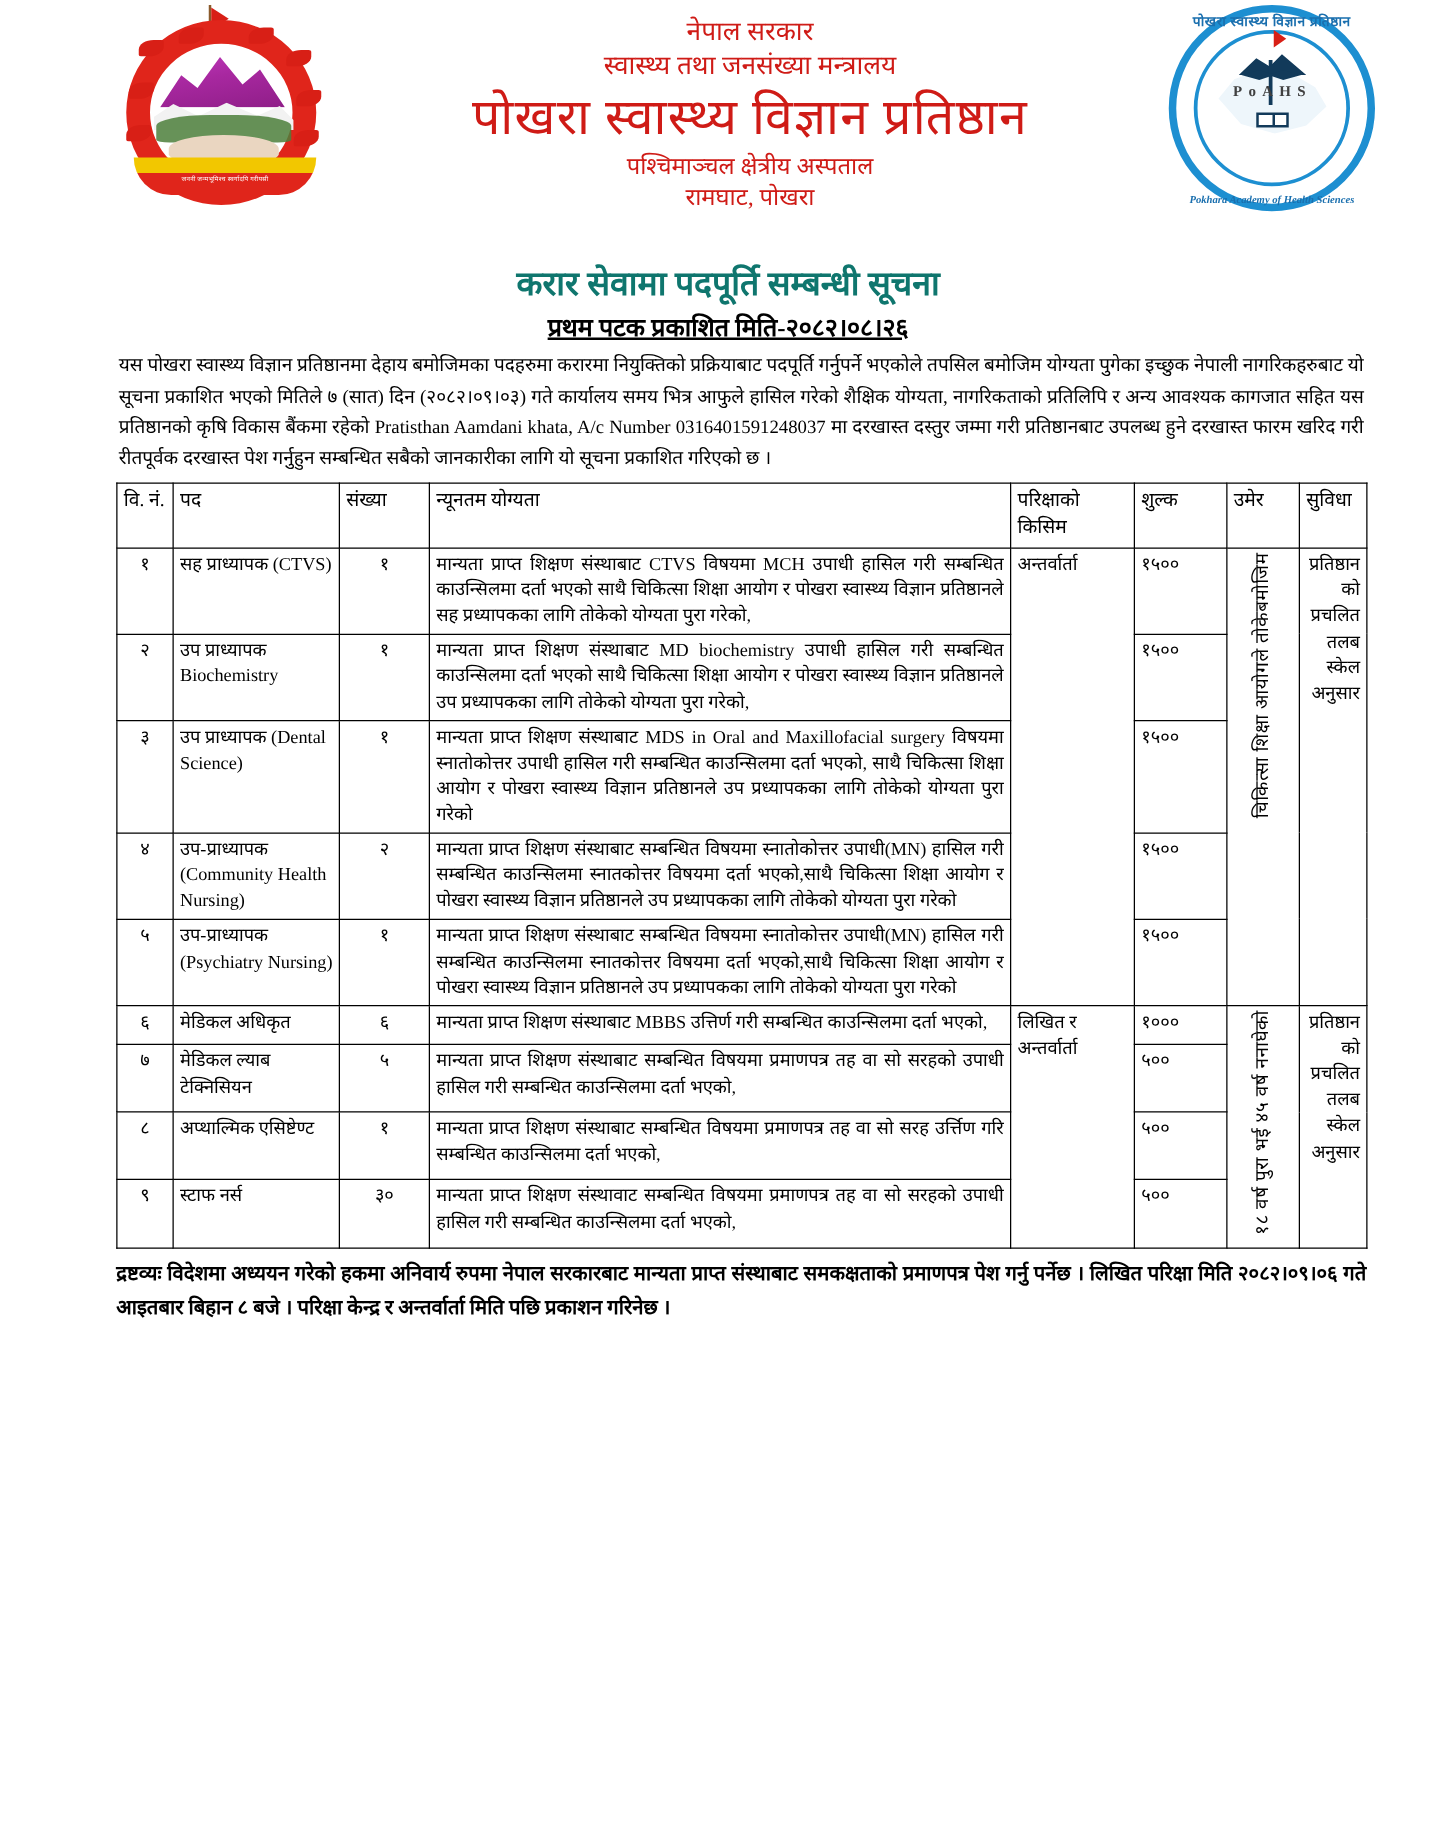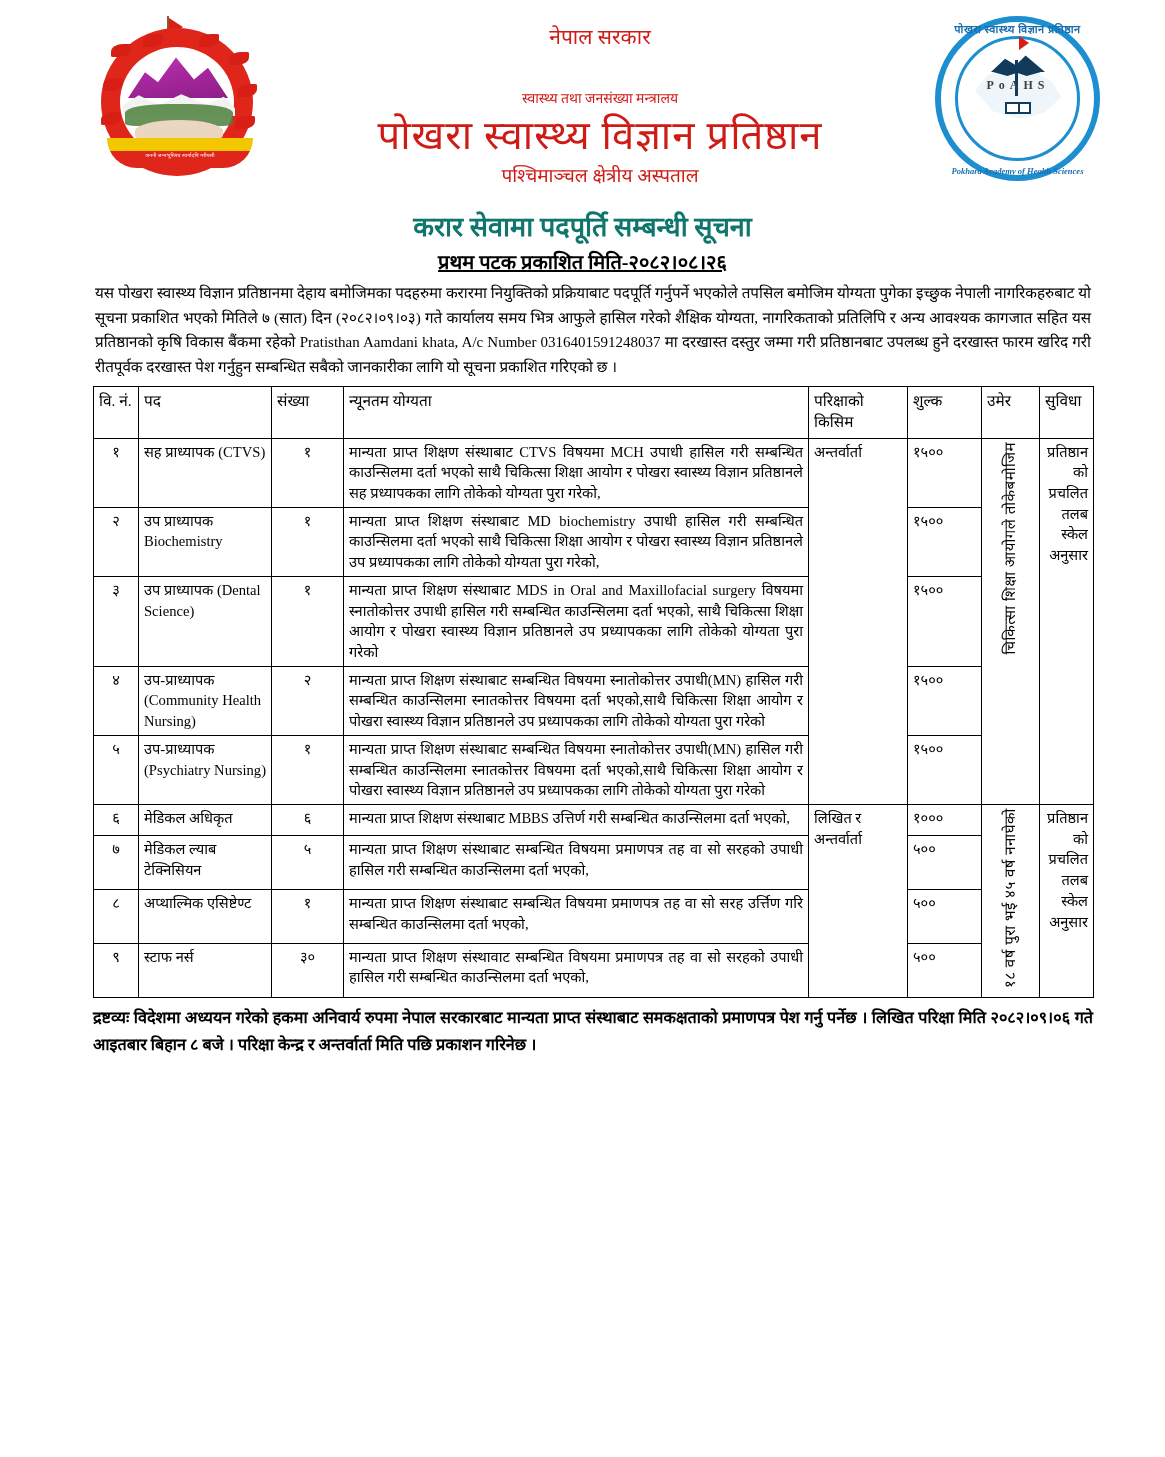--- a/index.html
+++ b/index.html
@@ -14,21 +14,21 @@
     color: #000000;
     position: relative;
     overflow: hidden;
   }
 
   
   .letterhead {
     display: flex;
     align-items: flex-start;
     justify-content: space-between;
-    padding: 16px 60px 0 95px;
+    padding: 4px 60px 0 95px;
     height: 205px;
   }
   .emblem-left, .emblem-right {
     width: 170px; height: 175px;
     flex: 0 0 auto;
     position: relative;
   }
 
   
   .coa { position: relative; width: 170px; height: 175px; }
@@ -159,21 +159,21 @@
     border-bottom: 7px solid transparent;
   }
 
   .head-center {
     flex: 1 1 auto;
     text-align: center;
     color: #cf1b16;
     padding-top: 8px;
   }
   .hc-line1 { font-size: 21px; line-height: 1.25; }
-  .hc-line2 { font-size: 14px; line-height: 1.35; margin-top: 40px; }
+  .hc-line2 { font-size: 21px; line-height: 1.35; }
   .hc-main  { font-size: 40px; line-height: 1.35; letter-spacing: 1px; }
   .hc-line3 { font-size: 19px; line-height: 1.35; }
   .hc-line4 { font-size: 19px; line-height: 1.35; }
 
   
   .notice-title {
     text-align: center;
     font-size: 27px;
     font-weight: bold;
     color: #0f766e;
@@ -287,20 +287,21 @@
         <div class="coa-ribbon-text">जननी जन्मभूमिश्च स्वर्गादपि गरीयसी</div>
       </div>
     </div>
   </div>
 
   <div class="head-center">
     <div class="hc-line1">नेपाल सरकार</div>
     <div class="hc-line2">स्वास्थ्य तथा जनसंख्या मन्त्रालय</div>
     <div class="hc-main">पोखरा स्वास्थ्य विज्ञान प्रतिष्ठान</div>
     <div class="hc-line3">पश्चिमाञ्चल क्षेत्रीय अस्पताल</div>
+    <div class="hc-line4">रामघाट, पोखरा</div>
   </div>
 
   <div class="emblem-right">
     <div class="seal">
       <div class="seal-ring-outer"></div>
       <div class="seal-ring-inner"></div>
       <div class="seal-top-text">पोखरा स्वास्थ्य विज्ञान प्रतिष्ठान</div>
       <div class="seal-map"></div>
       <div class="seal-peak"></div>
       <div class="seal-rod"></div>

